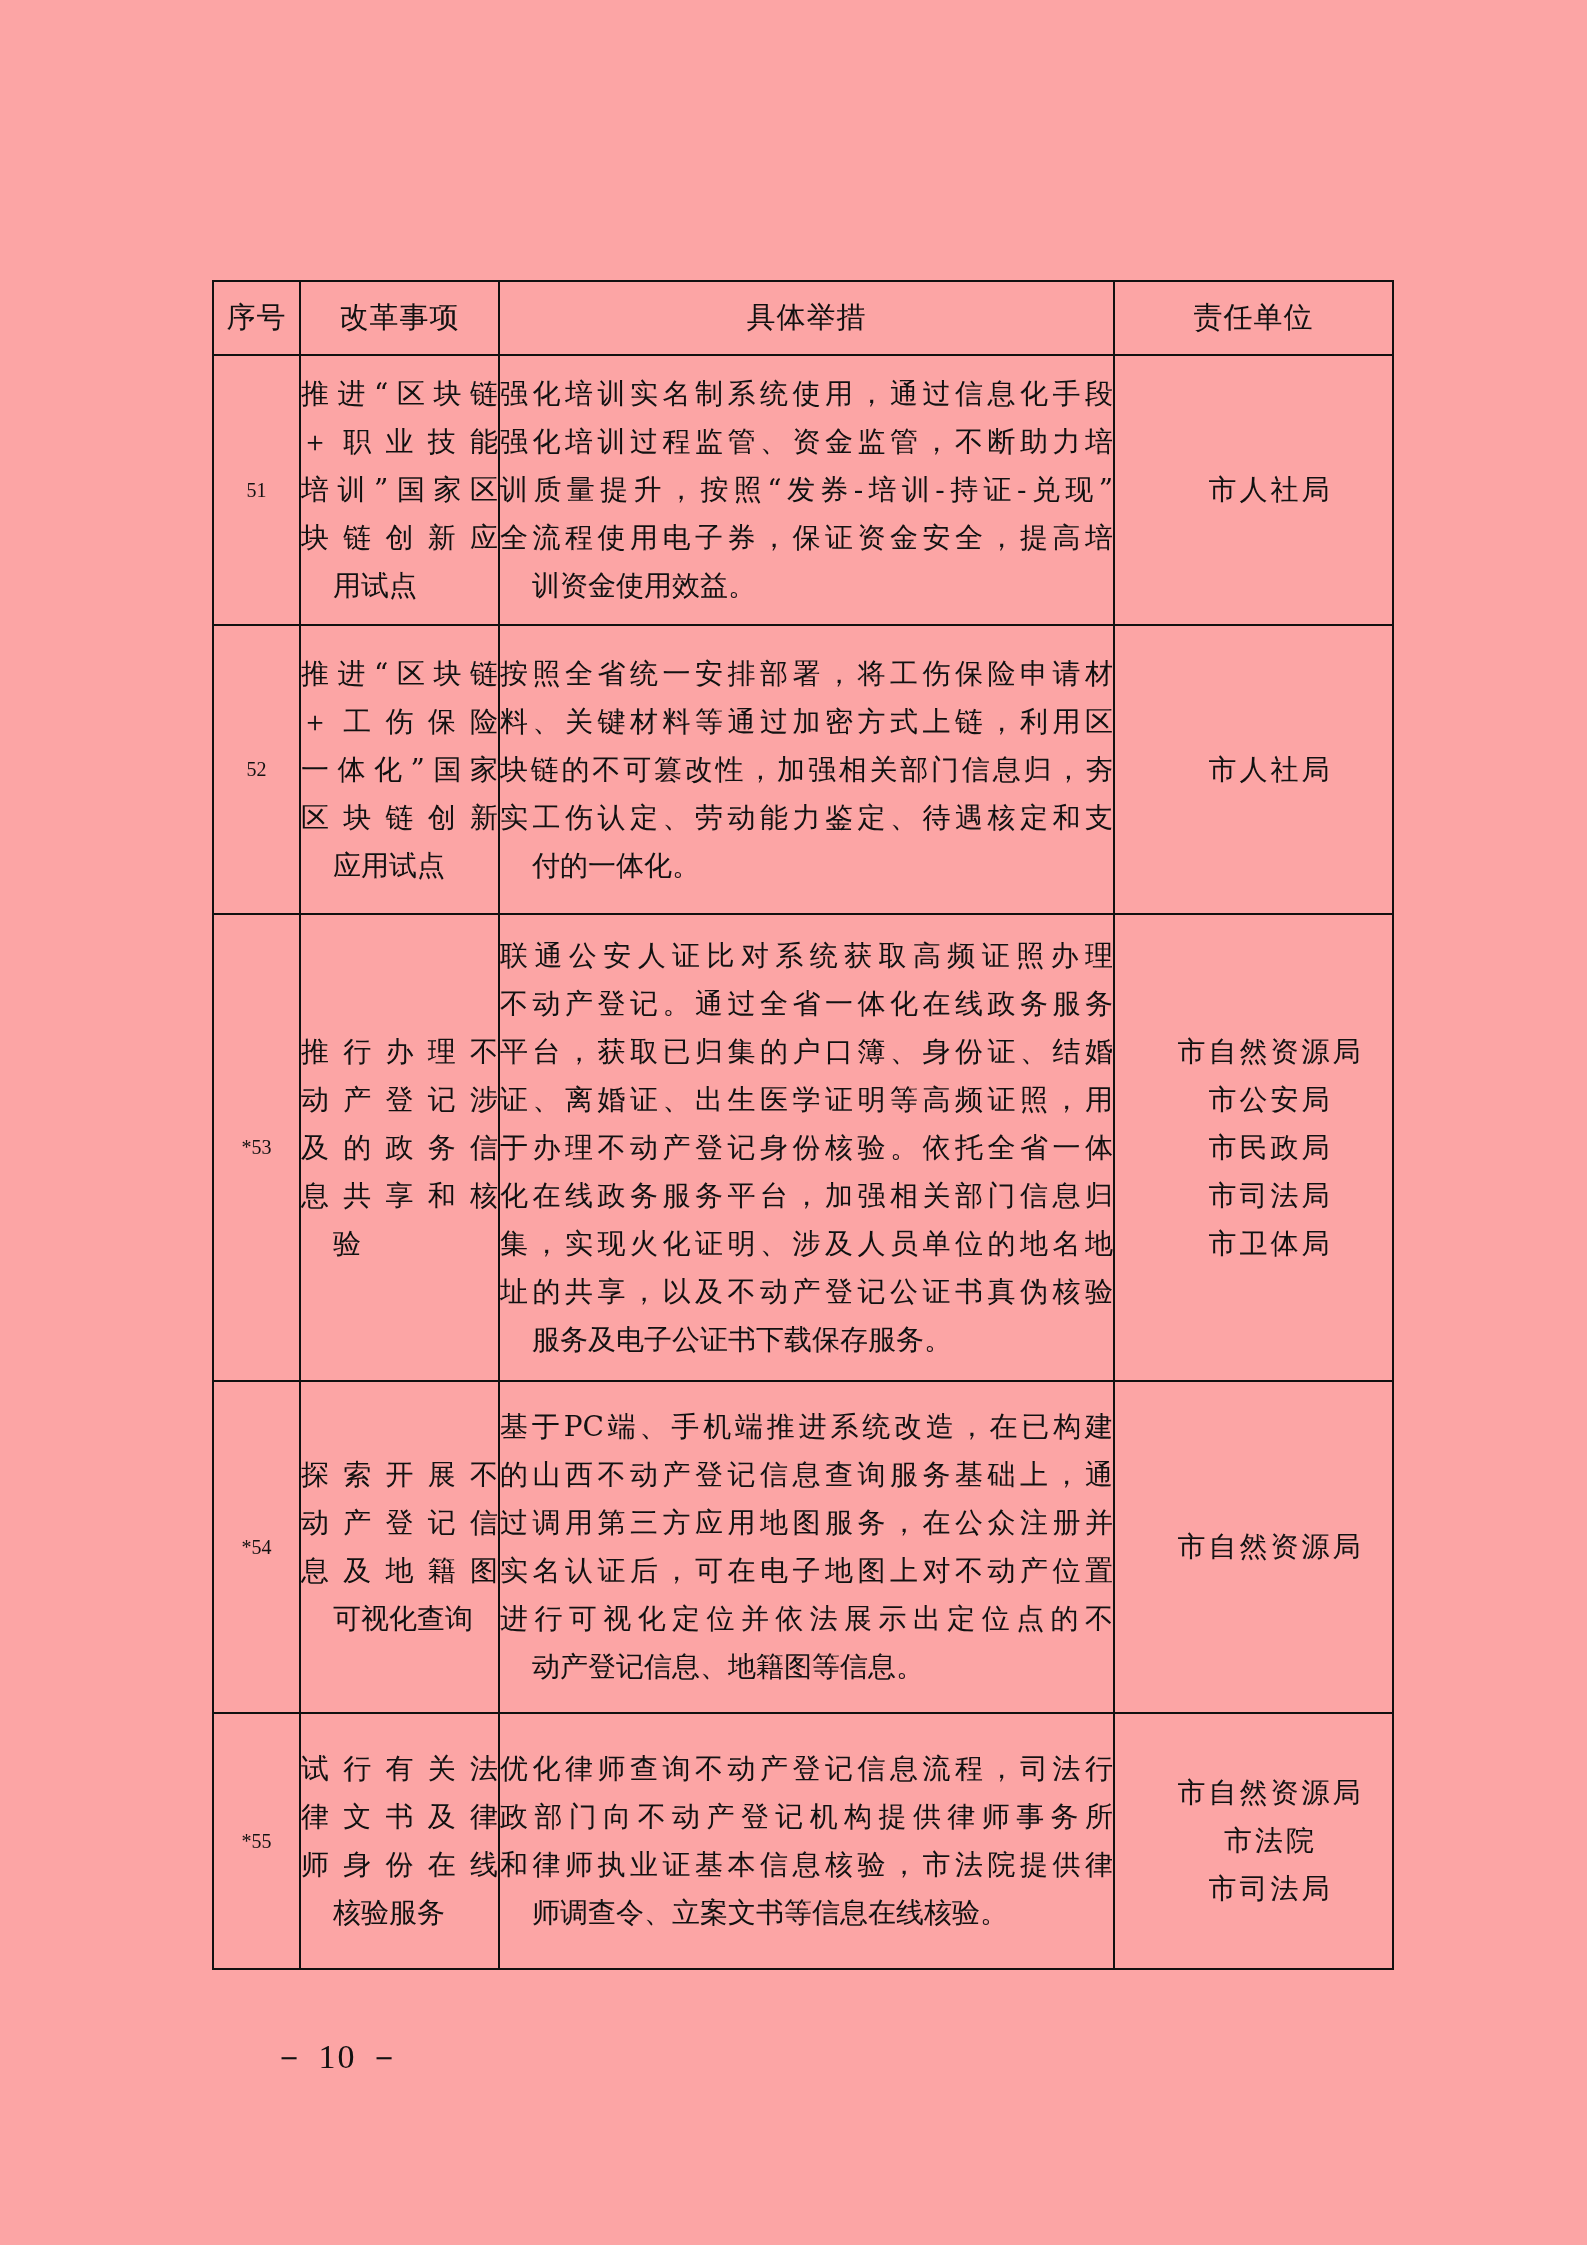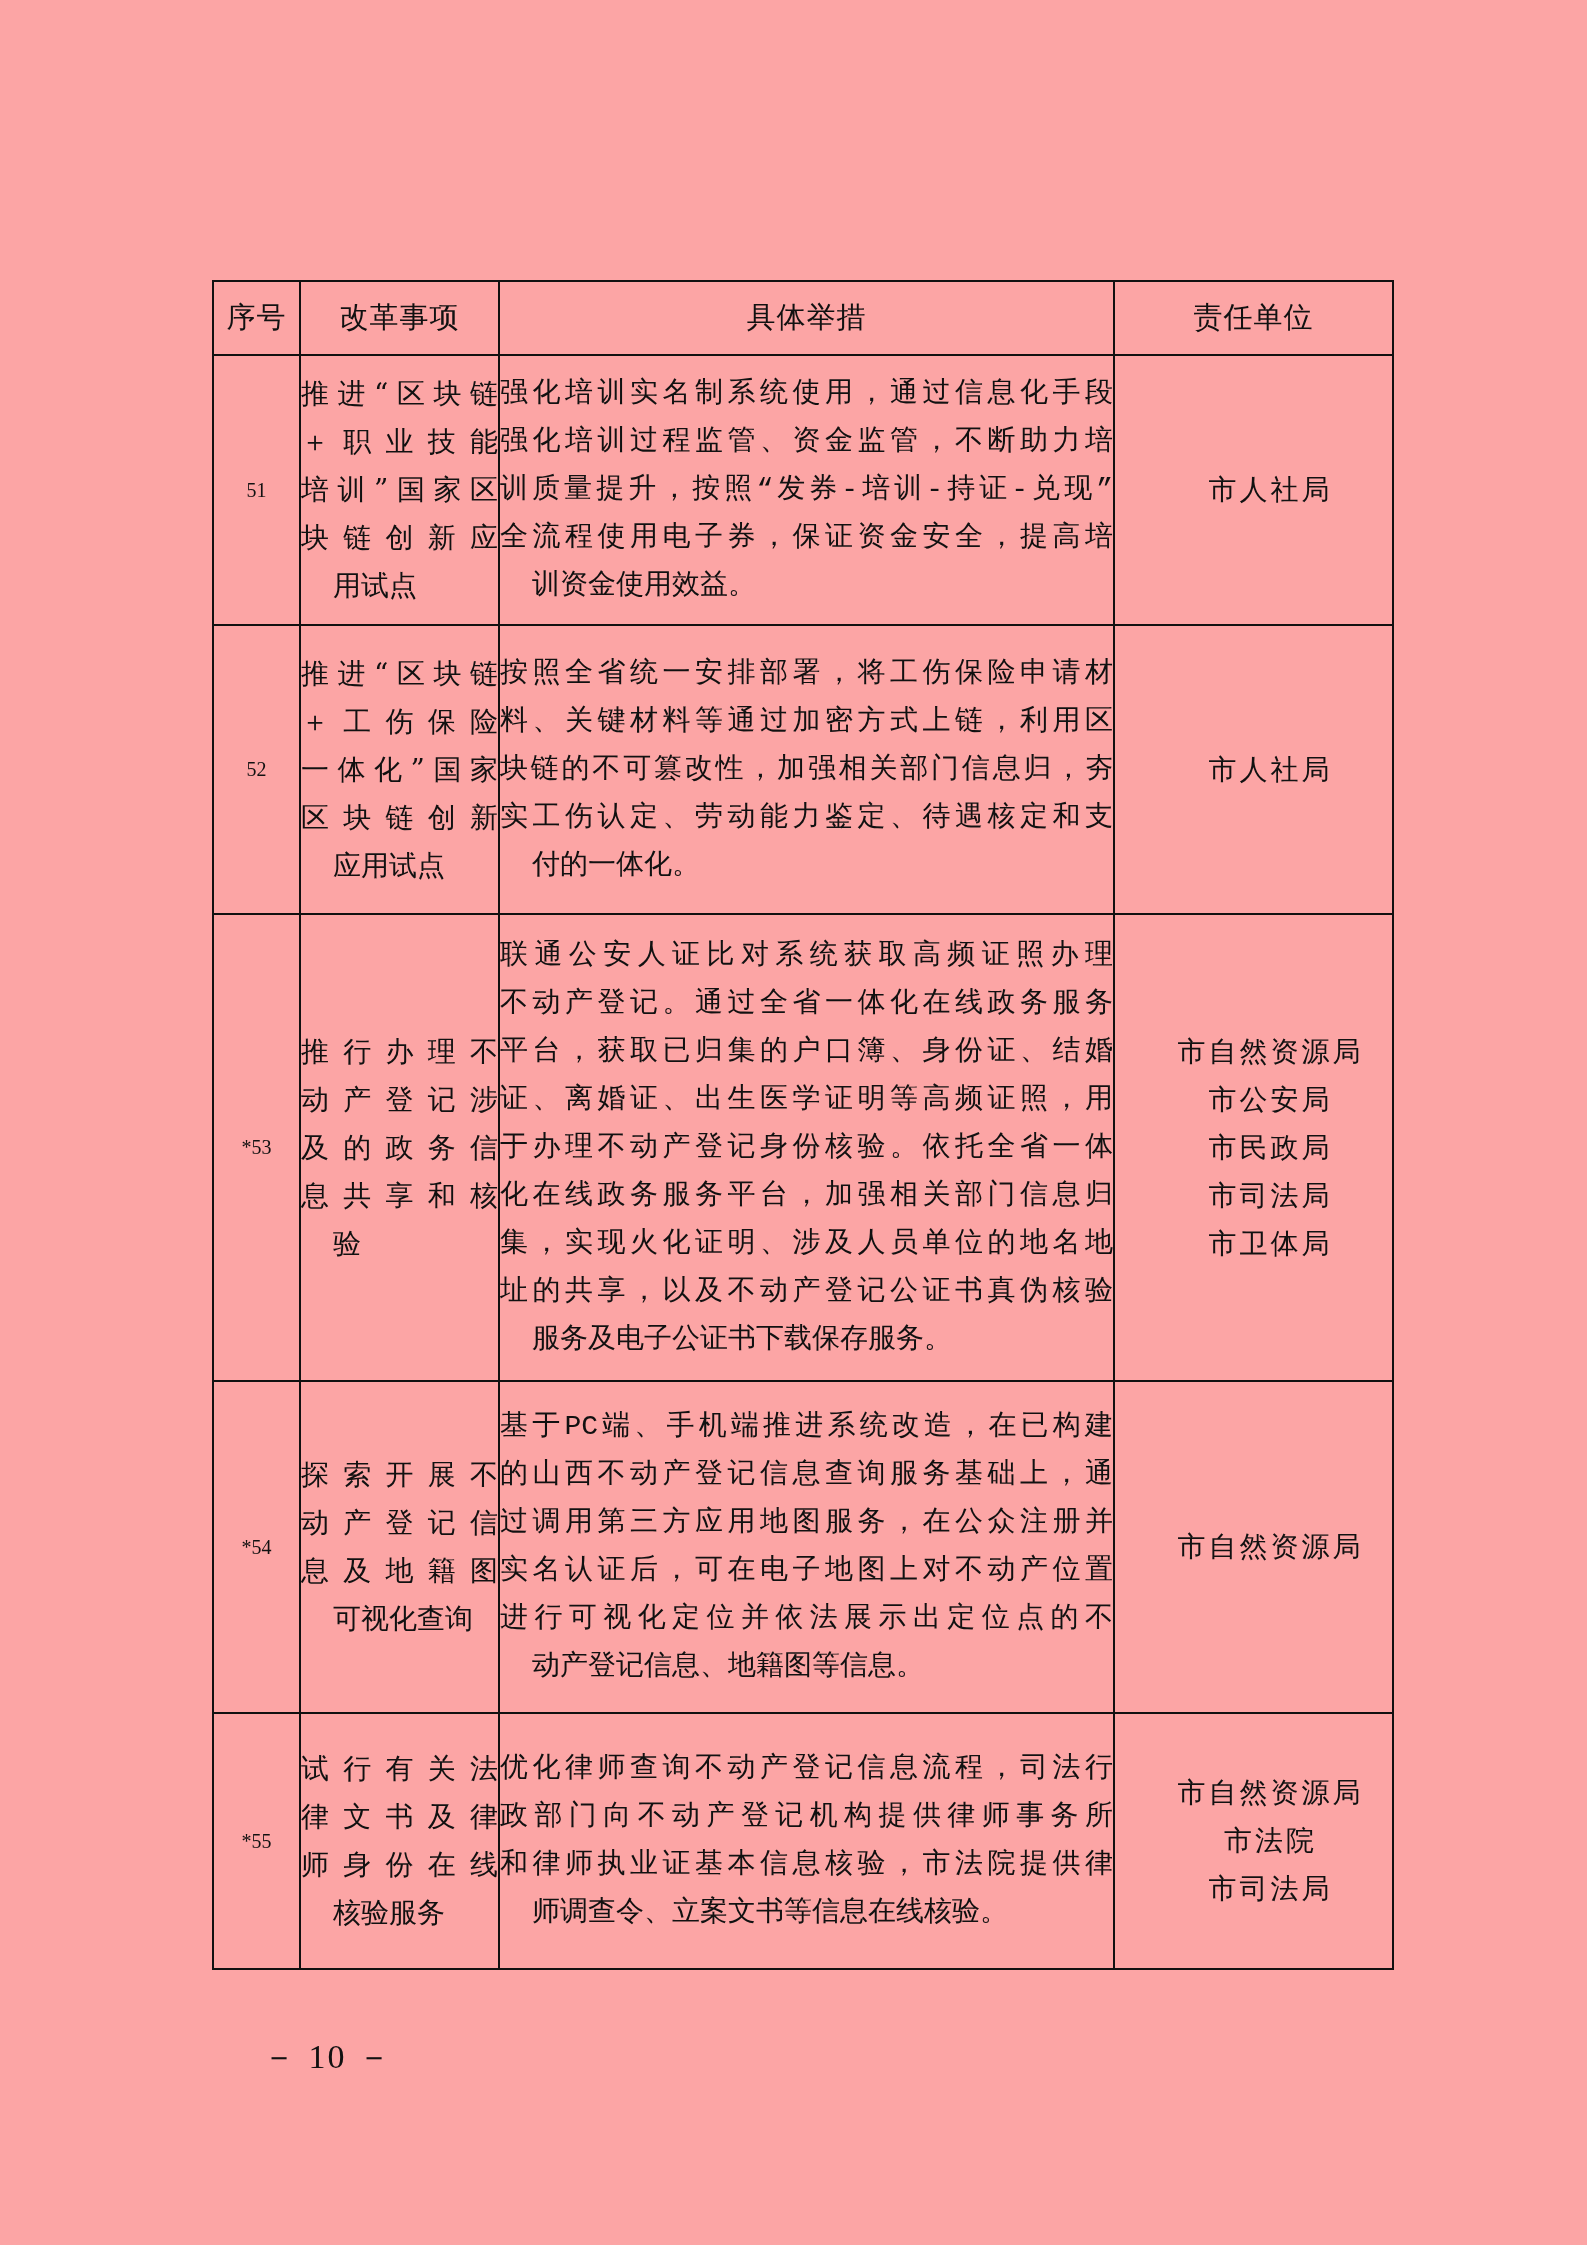--- a/index.html
+++ b/index.html
@@ -7,27 +7,27 @@
          font-family: "DejaVu Serif", "Liberation Serif", serif; color: #111; }
   .page { position: absolute; left: 0; top: 0; width: 1587px; height: 2245px; background: #fca5a5; }
   table.reform { position: absolute; left: 212px; top: 280px; width: 1180px;
                  border-collapse: collapse; table-layout: fixed; }
   table.reform td, table.reform th { border: 2.5px solid #111; padding: 0; vertical-align: middle; }
   col.c1 { width: 87px; } col.c2 { width: 199px; } col.c3 { width: 615px; } col.c4 { width: 279px; }
   th { height: 72px; font-family: "DejaVu Sans", "Liberation Sans", sans-serif; font-weight: normal;
        font-size: 29px; text-align: center; letter-spacing: 1px; }
   td.num { text-align: center; font-family: "Liberation Serif", serif; font-size: 20px; }
   td.item { padding: 0 6px 0 8px; }
-  td.measure { padding: 0 6px 0 8px; font-family: Liberation Mono, monospace; }
+  td.measure { padding: 0 6px 0 8px; }
   td.unit { text-align: center; }
   .line { display: block; font-size: 28px; line-height: 48px; height: 48px; white-space: nowrap;
           text-align: justify; text-align-last: justify; }
   .line.last { text-align-last: left; margin-left: 32px; }
   .unit .uline { display: block; font-size: 28px; line-height: 48px; letter-spacing: 3px; padding-left: 34px; }
-  .pnum { position: absolute; left: 262px; top: 2034px; font-family: "Liberation Serif", serif;
+  .pnum { position: absolute; left: 272px; top: 2034px; font-family: "Liberation Serif", serif;
           font-size: 34px; letter-spacing: 2px; }
 </style>
 </head>
 <body>
 
 <div class="page">
   <table class="reform">
     <colgroup>
         <col class="c1">
         <col class="c2">

